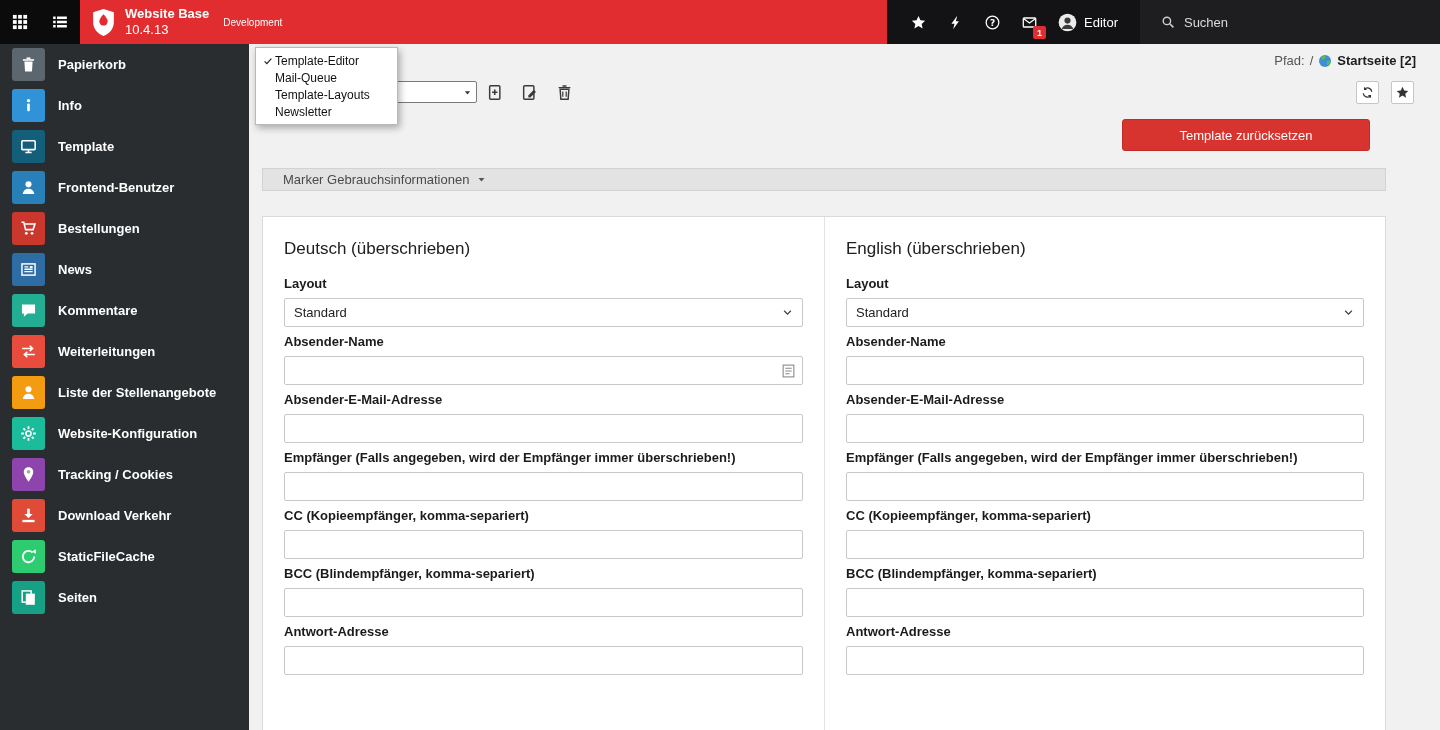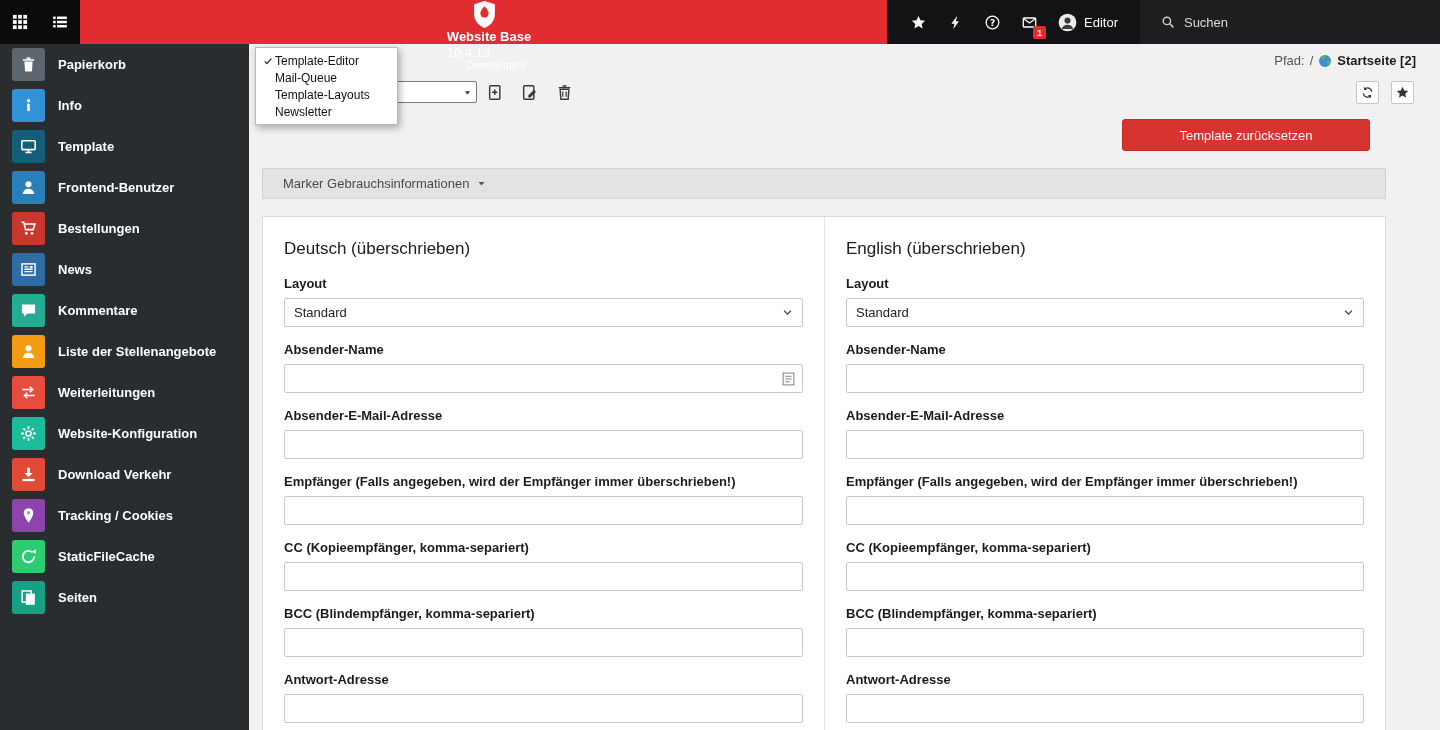--- a/index.html
+++ b/index.html
@@ -7,21 +7,21 @@
     font-family:"Liberation Sans","DejaVu Sans",sans-serif;}
   button{font-family:inherit;border:none;background:none;cursor:pointer;}
   .ic{display:inline-flex;align-items:center;justify-content:center;line-height:0;}
   .ic svg{width:100%;height:100%;display:block;}
 
   
   .topbar{position:absolute;top:0;left:0;width:1440px;height:44px;display:flex;z-index:40;}
   .topbar-left{width:80px;background:#0b0b0b;display:flex;}
   .tb-sq{width:40px;height:44px;display:flex;align-items:center;justify-content:center;color:#fff;}
   .tb-sq .ic{width:16px;height:16px;}
-  .topbar-brand{width:807px;background:#e22d30;display:flex;align-items:center;padding-left:11px;color:#fff;flex-direction:column;}
+  .topbar-brand{width:807px;background:#e22d30;display:flex;align-items:center;padding-left:11px;color:#fff;}
   .logo{width:25px;height:29px;margin-right:9px;}
   .brand-name{font-size:13px;font-weight:bold;line-height:1.2;}
   .brand-version{font-size:13px;line-height:1.2;}
   .env{font-size:10px;margin-left:14px;}
   .topbar-right{flex:1;background:#131315;display:flex;align-items:center;color:#fff;}
   .tb-act{width:37px;height:44px;display:flex;align-items:center;justify-content:center;color:#fff;position:relative;}
   .tb-act .ic{width:15px;height:15px;}
   .tb-act.first{margin-left:13px;}
   .badge{position:absolute;right:2px;bottom:5px;min-width:13px;height:13px;background:#e22d30;color:#fff;
     font-size:9px;font-weight:bold;border-radius:2px;display:flex;align-items:center;justify-content:center;padding:0 2px;}
@@ -59,29 +59,29 @@
   .tool-btn{position:absolute;top:36px;width:26px;height:25px;display:flex;align-items:center;justify-content:center;color:#3a3a3a;}
   .tool-btn .ic{width:17px;height:17px;}
   .tb1{left:241px;}.tb2{left:276px;}.tb3{left:311px;}
   .popup{position:absolute;left:15px;top:3px;width:143px;background:#fff;border:1px solid #b9b9b9;
     box-shadow:2px 3px 7px rgba(0,0,0,.3);padding:4px 0;z-index:5;}
   .pop-item{height:17px;display:flex;align-items:center;font-size:12px;color:#111;padding-left:5px;cursor:pointer;}
   .pop-check{width:14px;display:flex;align-items:center;justify-content:center;}
   .pop-check svg{width:10px;height:10px;}
   .reset-btn{position:absolute;left:882px;top:75px;width:248px;height:32px;background:#d8342f;
     border:1px solid #bf2d29;border-radius:3px;color:#fff;font-size:13px;}
-  .marker-bar{position:absolute;left:22px;top:124px;width:1124px;height:31px;background:#e3e3e4;
+  .marker-bar{position:absolute;left:22px;top:124px;width:1124px;height:23px;background:#e3e3e4;
     border:1px solid #d2d2d3;display:flex;align-items:center;padding-left:20px;font-size:13px;color:#4a4a4a;gap:7px;cursor:pointer;}
   .caret-ic{width:11px;height:11px;}
   .panel{position:absolute;left:22px;top:172px;width:1124px;height:620px;background:#fff;border:1px solid #dadada;}
   .fcols{display:flex;height:100%;}
   .fcol{width:50%;padding:22px 21px 0;}
   .fcol+.fcol{border-left:1px solid #e4e4e4;}
   .fheading{font-size:17px;color:#202020;margin-bottom:17px;}
-  .fgroup{margin-bottom:15px;}
+  .fgroup{margin-bottom:7px;}
   .flabel{font-size:13px;font-weight:bold;color:#1b1b1b;margin-bottom:7px;}
   .inwrap,.selwrap{position:relative;}
   .finput{width:100%;height:29px;border:1px solid #c9c9c9;border-radius:2px;background:#fff;font-size:13px;padding:0 9px;color:#222;}
   select.finput{appearance:none;-webkit-appearance:none;padding-right:18px;}
   .sel-caret{position:absolute;right:9px;top:8px;width:13px;height:13px;pointer-events:none;}
   .picker{position:absolute;right:7px;top:7px;width:15px;height:16px;cursor:pointer;}
 </style>
 </head>
 <body>
 
@@ -253,67 +253,67 @@
       </div>
       <div class="sb-item">
         <span class="tile" style="background: rgb(35, 173, 146);">
           <svg viewBox="0 0 14 14">
             <path fill="currentColor" d="M1.6 2h10.8v7.4H6.3L3.2 12.2V9.4H1.6z"></path>
           </svg>
         </span>
         <span>Kommentare</span>
       </div>
       <div class="sb-item">
-        <span class="tile" style="background: rgb(243, 156, 18);">
-          <svg viewBox="0 0 14 14">
-            <circle cx="7" cy="4.4" r="2.5" fill="currentColor"></circle>
-            <path fill="currentColor" d="M2.2 12.4c.5-2.9 2.4-4.3 4.8-4.3s4.3 1.4 4.8 4.3z"></path>
-          </svg>
-        </span>
-        <span>Liste der Stellenangebote</span>
-      </div>
-      <div class="sb-item">
         <span class="tile" style="background: rgb(231, 76, 60);">
           <svg viewBox="0 0 14 14">
             <g fill="none" stroke="currentColor" stroke-width="1.3">
               <path d="M1.8 4.5h8.4M8 2.3l2.4 2.2L8 6.7"></path>
               <path d="M12.2 9.5H3.8M6 7.3L3.6 9.5 6 11.7"></path>
             </g>
           </svg>
         </span>
         <span>Weiterleitungen</span>
       </div>
       <div class="sb-item">
+        <span class="tile" style="background: rgb(243, 156, 18);">
+          <svg viewBox="0 0 14 14">
+            <circle cx="7" cy="4.4" r="2.5" fill="currentColor"></circle>
+            <path fill="currentColor" d="M2.2 12.4c.5-2.9 2.4-4.3 4.8-4.3s4.3 1.4 4.8 4.3z"></path>
+          </svg>
+        </span>
+        <span>Liste der Stellenangebote</span>
+      </div>
+      <div class="sb-item">
         <span class="tile" style="background: rgb(26, 188, 156);">
           <svg viewBox="0 0 14 14">
             <circle cx="7" cy="7" r="2.1" fill="none" stroke="currentColor" stroke-width="1.3"></circle>
             <g stroke="currentColor" stroke-width="1.5" fill="none">
               <path d="M7 1v2.2M7 10.8V13M1 7h2.2M10.8 7H13M2.8 2.8l1.5 1.5M9.7 9.7l1.5 1.5M11.2 2.8L9.7 4.3M4.3 9.7l-1.5 1.5"></path>
             </g>
           </svg>
         </span>
         <span>Website-Konfiguration</span>
       </div>
       <div class="sb-item">
+        <span class="tile" style="background: rgb(142, 68, 173);">
+          <svg viewBox="0 0 14 14">
+            <path fill="currentColor" d="M7 1c-2.2 0-3.9 1.7-3.9 3.9C3.1 7.7 7 13 7 13s3.9-5.3 3.9-8.1C10.9 2.7 9.2 1 7 1z"></path>
+            <circle cx="7" cy="4.8" r="1.5" fill="rgba(0,0,0,0.35)"></circle>
+          </svg>
+        </span>
+        <span>Tracking / Cookies</span>
+      </div>
+      <div class="sb-item">
         <span class="tile" style="background: rgb(224, 75, 56);">
           <svg viewBox="0 0 14 14">
             <path fill="currentColor" d="M5.9 1.4h2.2v4.4h2.3L7 9.3 3.6 5.8h2.3z"></path>
             <rect x="2" y="10.6" width="10" height="1.9" fill="currentColor"></rect>
           </svg>
         </span>
         <span>Download Verkehr</span>
-      </div>
-      <div class="sb-item">
-        <span class="tile" style="background: rgb(142, 68, 173);">
-          <svg viewBox="0 0 14 14">
-            <path fill="currentColor" d="M7 1c-2.2 0-3.9 1.7-3.9 3.9C3.1 7.7 7 13 7 13s3.9-5.3 3.9-8.1C10.9 2.7 9.2 1 7 1z"></path>
-            <circle cx="7" cy="4.8" r="1.5" fill="rgba(0,0,0,0.35)"></circle>
-          </svg>
-        </span>
-        <span>Tracking / Cookies</span>
       </div>
       <div class="sb-item">
         <span class="tile" style="background: rgb(46, 204, 113);">
           <svg viewBox="0 0 14 14">
             <path d="M11.7 7a4.7 4.7 0 1 1-1.4-3.3" fill="none" stroke="currentColor" stroke-width="1.5"></path>
             <path fill="currentColor" d="M12.8 1l.4 3.8-3.4-1.7z"></path>
           </svg>
         </span>
         <span>StaticFileCache</span>
       </div>

